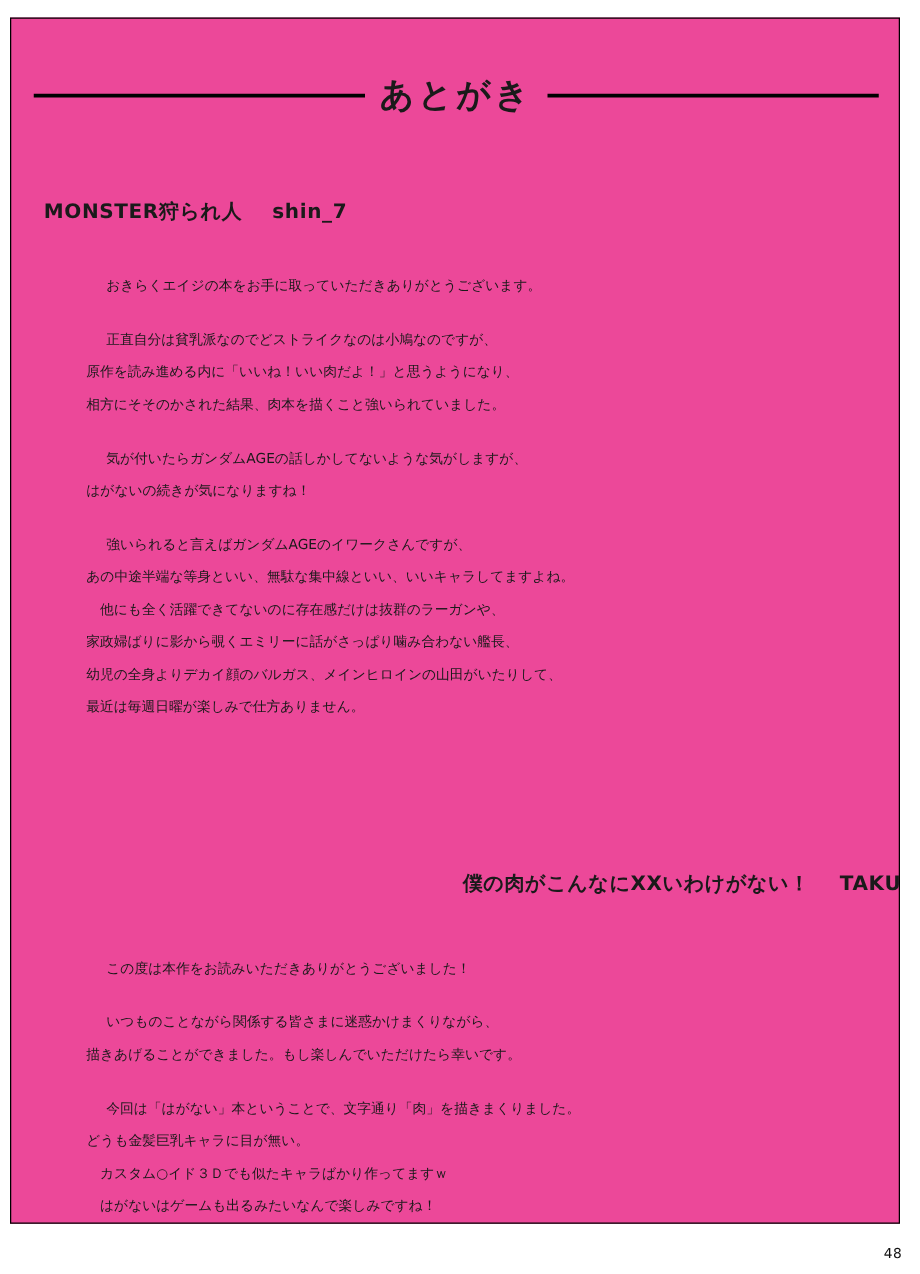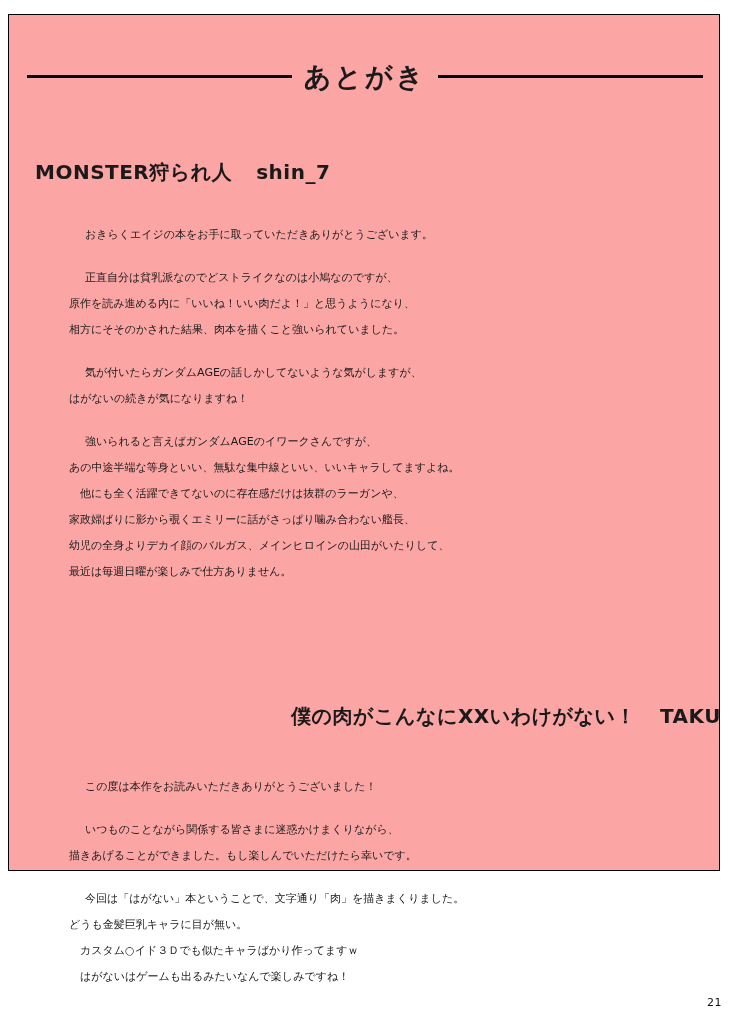--- a/index.html
+++ b/index.html
@@ -15,24 +15,24 @@
     color: #1a1a1a;
     overflow: hidden;
   }
 
   
   .page-frame {
     position: absolute;
     left: 8px;
     top: 14px;
     width: 712px;
-    height: 857px;
+    height: 965px;
     border: 1.5px solid #000;
     box-sizing: border-box;
-    background: #fca5a5;
+    background: #ec4899;
   }
 
   
   .header {
     position: absolute;
     left: 0;
     top: 48px;
     width: 712px;
     display: flex;
     align-items: center;
@@ -60,21 +60,21 @@
     left: 0;
     top: 100px;
     width: 712px;
   }
 
   .section {
     position: relative;
   }
 
   .section-heading {
-    font-size: 20px;
+    font-size: 16px;
     font-weight: 700;
     letter-spacing: 0.5px;
     padding-left: 26px;
     white-space: nowrap;
   }
   .section-heading .author {
     padding-left: 24px;
   }
 
   .para {
@@ -150,13 +150,13 @@
         <div class="para indent-first">今回は「はがない」本ということで、文字通り「肉」を描きまくりました。
 どうも金髪巨乳キャラに目が無い。
 　カスタム○イド３Ｄでも似たキャラばかり作ってますｗ
 　はがないはゲームも出るみたいなんで楽しみですね！</div>
       </div>
     </div>
 
   </div>
 </div>
 
-<div class="page-number">21</div>
+<div class="page-number">48</div>
 
 </body></html>

